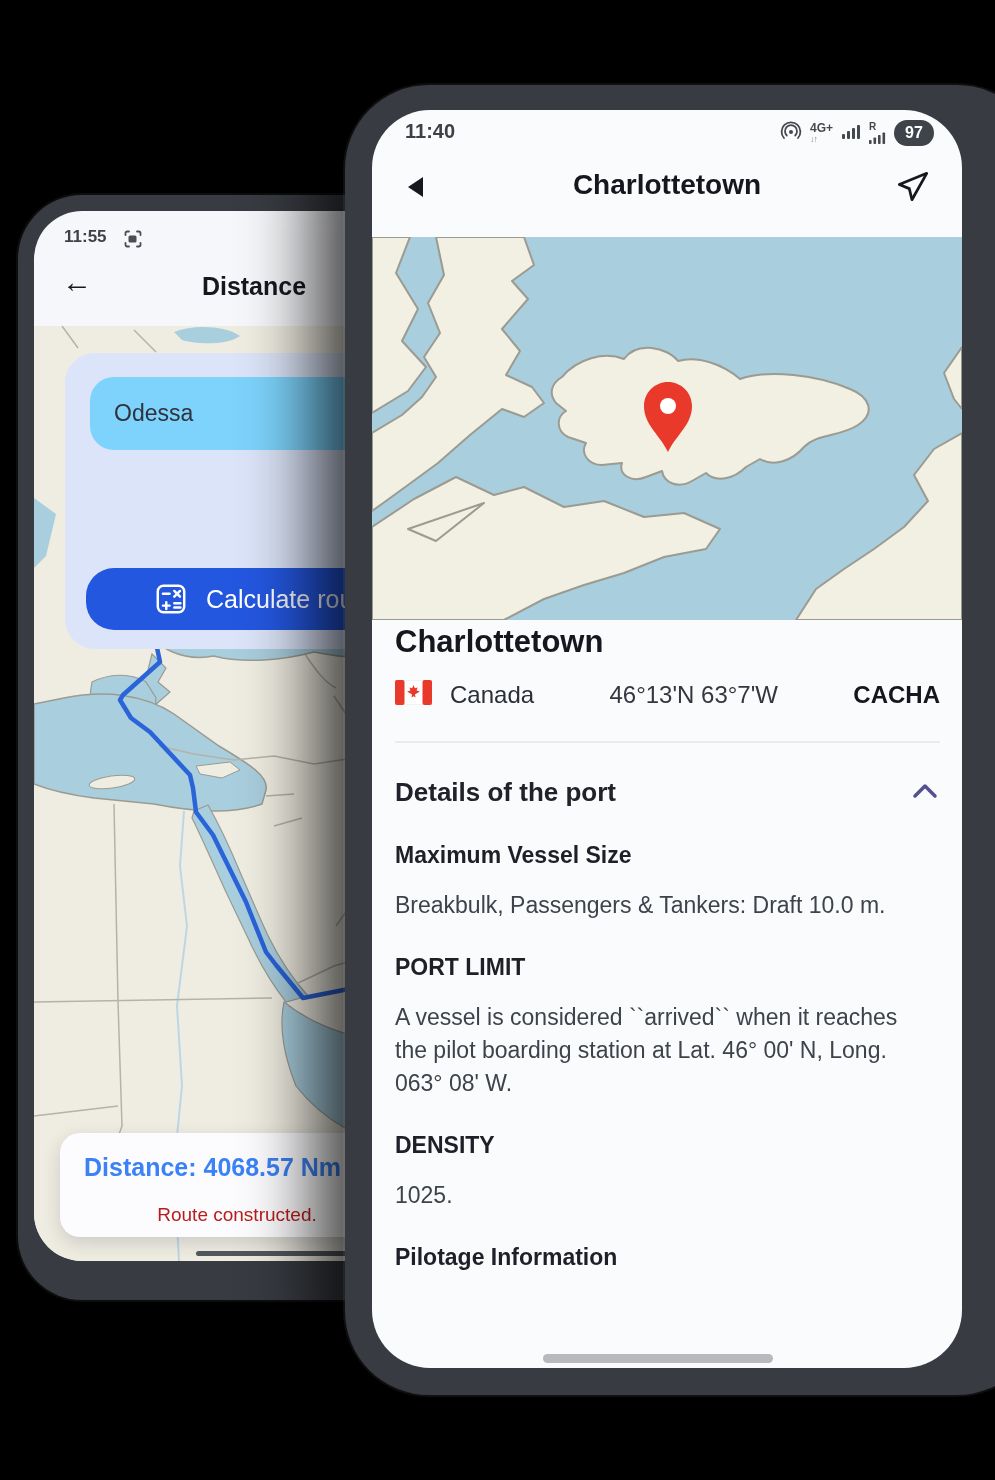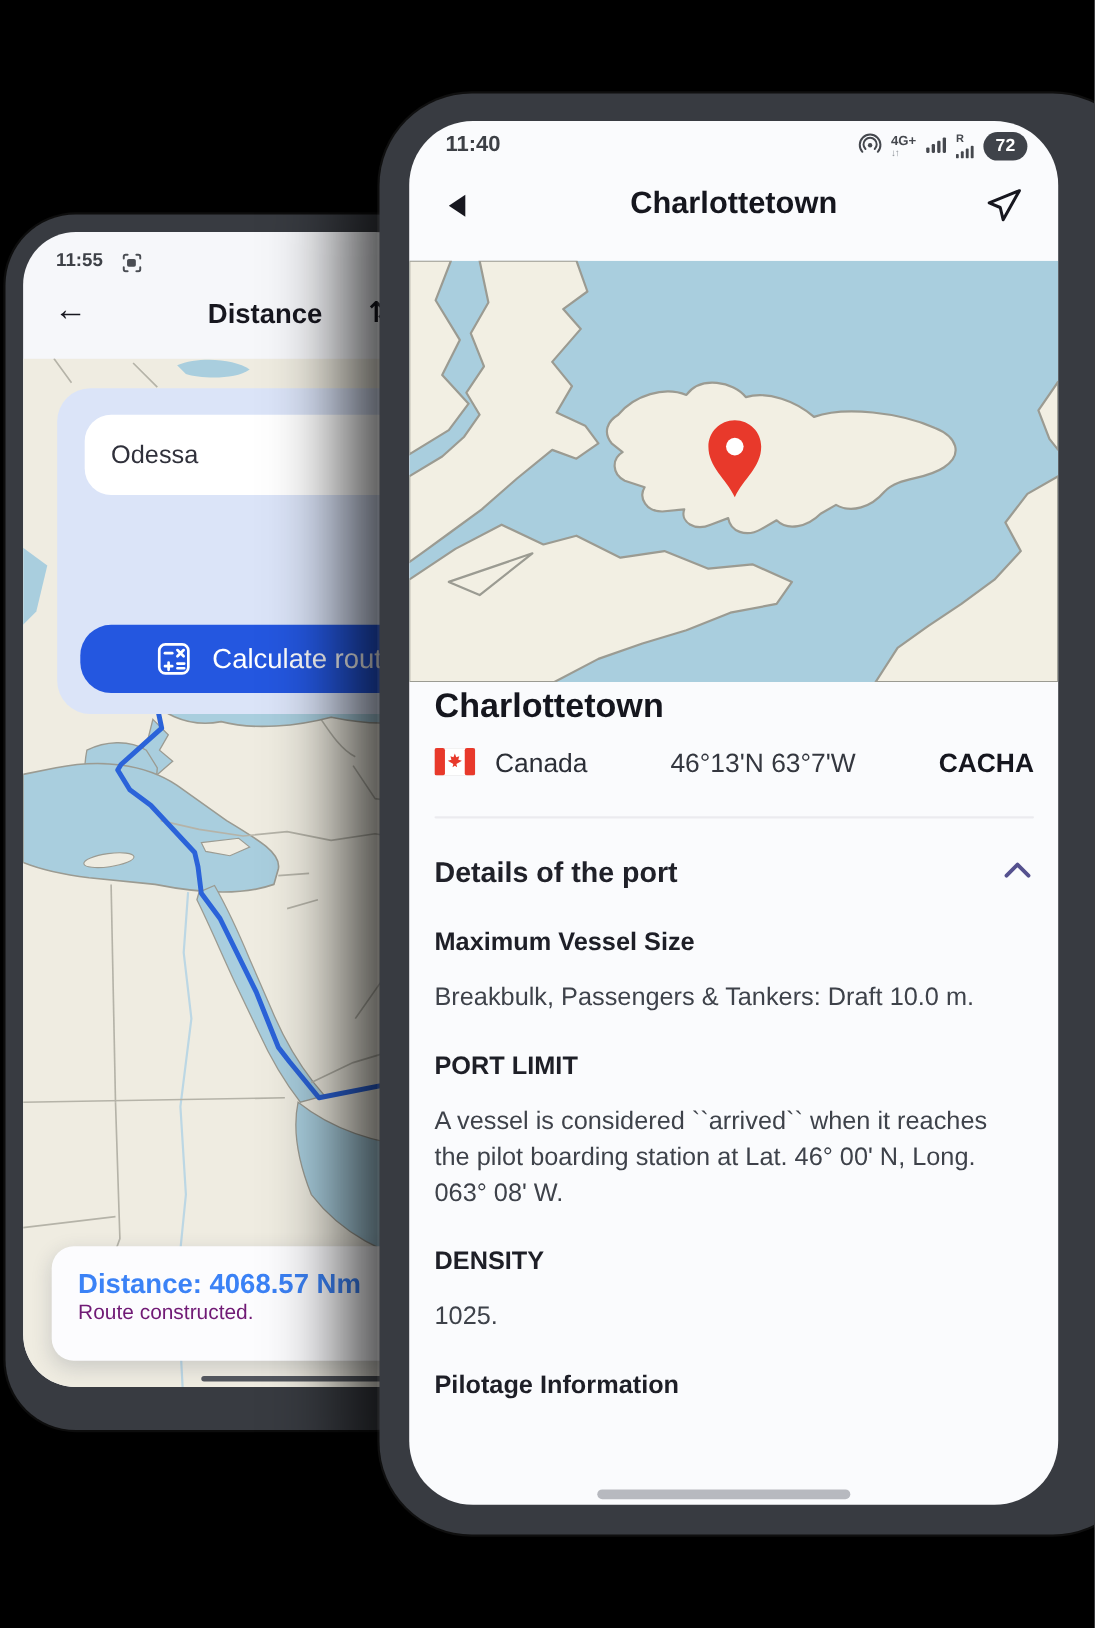--- a/index.html
+++ b/index.html
@@ -4,40 +4,40 @@
 <style>
   html,body{margin:0;padding:0;background:#000;}
   body{width:995px;height:1480px;position:relative;overflow:hidden;
        font-family:"Liberation Sans","DejaVu Sans",sans-serif;
        -webkit-font-smoothing:antialiased;}
   .phone{position:absolute;background:#383b41;
          box-shadow:0 0 0 2px rgba(255,255,255,0.05), 0 40px 80px rgba(0,0,0,0.8);}
   .screen{position:absolute;background:#f6f7fa;overflow:hidden;}
 
   
-  #left-frame{left:5px;top:195px;width:400px;height:1105px;border-radius:64px;}
+  #left-frame{left:18px;top:195px;width:400px;height:1105px;border-radius:64px;}
   #left-screen{left:16px;top:16px;width:368px;height:1050px;border-radius:48px;}
   .l-time{position:absolute;left:30px;top:16px;font-size:17px;font-weight:bold;color:#3e4147;}
   .l-capture{position:absolute;left:90px;top:19px;}
   .l-back{position:absolute;left:28px;top:56px;font-size:30px;font-weight:600;color:#17171f;line-height:1;cursor:default;}
   .l-title{position:absolute;left:120px;top:61px;width:200px;text-align:center;font-size:25px;font-weight:bold;color:#17171f;}
   .l-trailing{position:absolute;left:314px;top:58px;font-size:26px;font-weight:bold;color:#17171f;}
   #left-map{position:absolute;left:0;top:115px;width:368px;height:935px;}
   .panel{position:absolute;left:31px;top:142px;width:340px;height:296px;background:#dbe4f8;border-radius:30px;}
-  .field{position:absolute;left:25px;width:330px;height:73px;background:#ffffff;border-radius:24px;
+  .field{position:absolute;left:25px;width:330px;height:73px;background:#7dd3fc;border-radius:24px;
          font-size:23px;color:#30313b;display:flex;align-items:center;padding-left:24px;box-sizing:border-box;border:none;}
   #field-origin{top:24px;}
   #field-dest{top:113px;}
   .calc-btn{position:absolute;left:21px;top:215px;width:334px;height:62px;background:#2457e0;border-radius:28px;
             display:flex;align-items:center;color:#fff;font-size:25px;}
   .calc-btn .ic{margin-left:68px;margin-right:18px;display:flex;}
   .result-card{position:absolute;left:26px;top:922px;width:330px;height:104px;background:#fcfcfe;border-radius:20px;
                box-shadow:0 6px 18px rgba(40,50,80,0.18);padding:20px 0 0 24px;box-sizing:border-box;}
   .result-dist{font-size:25px;font-weight:bold;color:#3b82f6;}
-  .result-status{margin-top:1px;font-size:19px;color:#701a75;}
+  .result-status{margin-top:22px;font-size:19px;color:#b91c1c;text-align:center;}
   .l-home{position:absolute;left:162px;top:1040px;width:165px;height:5px;border-radius:3px;background:#51555c;}
 
   
   #right-frame{left:345px;top:85px;width:696px;height:1310px;border-radius:84px;
                box-shadow:0 0 0 2px rgba(255,255,255,0.06), -30px 20px 70px rgba(0,0,0,0.75);}
   #right-screen{left:27px;top:25px;width:590px;height:1258px;border-radius:58px;background:#fafbfd;}
   .r-time{position:absolute;left:33px;top:10px;font-size:20px;font-weight:bold;color:#3d4046;}
   .r-status{position:absolute;right:28px;top:8px;display:flex;align-items:center;gap:8px;height:30px;}
   .net-block{display:flex;flex-direction:column;line-height:1;}
   .net-top{font-size:12px;font-weight:bold;color:#45484e;}
@@ -194,21 +194,21 @@
         <span style="font-size:10px;font-weight:bold;color:#45484e;">R</span>
         <svg width="17" height="12" viewBox="0 0 17 12">
           <g fill="#45484e">
               <rect x="0" y="8" width="2.6" height="4" rx="0.8"></rect>
               <rect x="4.5" y="5.5" width="2.6" height="6.5" rx="0.8"></rect>
           <rect x="9" y="3" width="2.6" height="9" rx="0.8"></rect>
               <rect x="13.5" y="0.5" width="2.6" height="11.5" rx="0.8"></rect>
             </g>
         </svg>
       </span>
-      <span class="battery">72</span>
+      <span class="battery">97</span>
     </div>
 
     <div class="r-header">
       <div class="r-back"></div>
       <div class="r-title">Charlottetown</div>
       <div class="r-send">
         <svg width="38" height="38" viewBox="0 0 36 36" fill="none" stroke="#17171f" stroke-width="2.6" stroke-linejoin="round" stroke-linecap="round">
           <path d="M31,6 L5,16.5 L14.5,20.5 L17,31 L31,6 Z"></path>
         </svg>
       </div>

